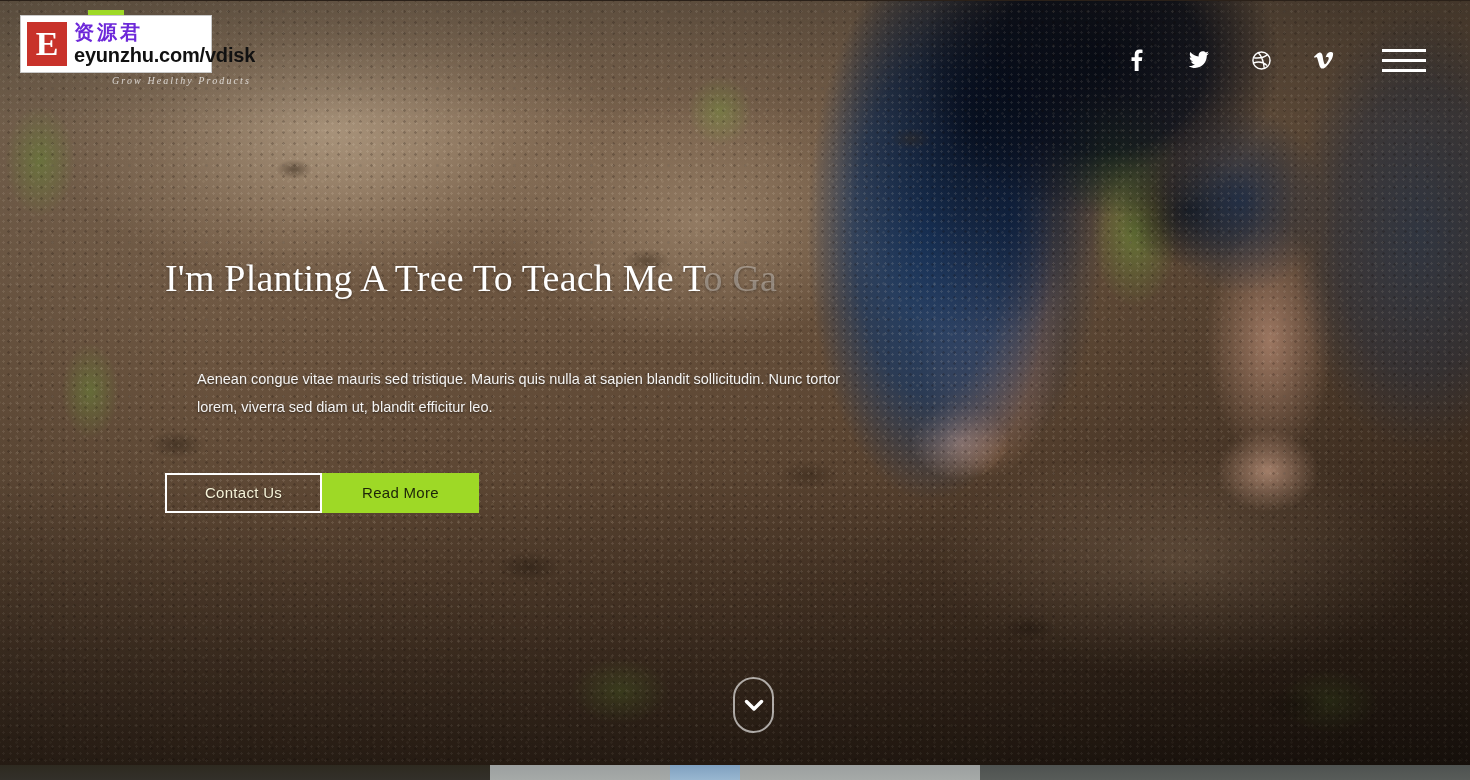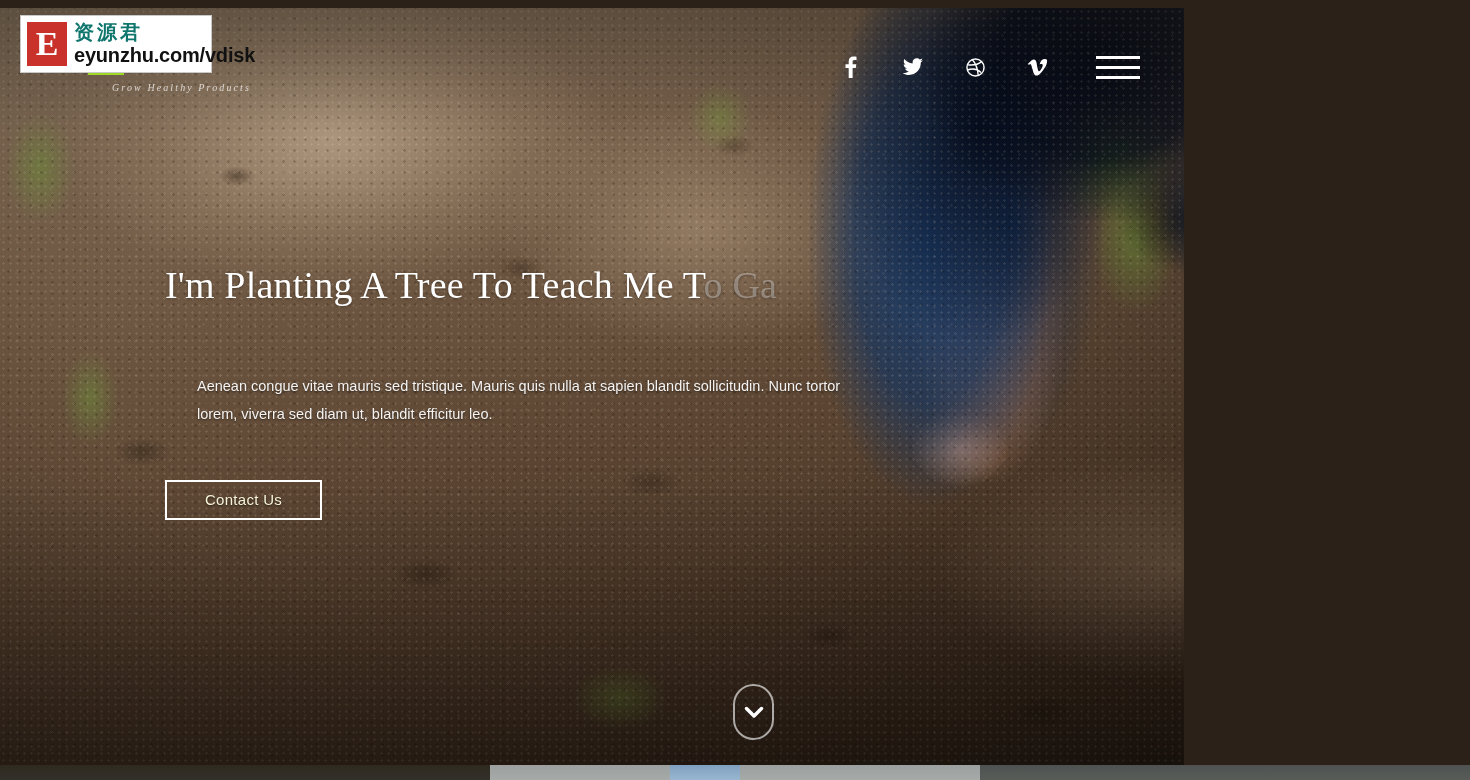--- a/index.html
+++ b/index.html
@@ -5,22 +5,22 @@
   * { margin:0; padding:0; box-sizing:border-box; }
   html,body { width:1470px; height:780px; overflow:hidden; }
   body {
     font-family:"Liberation Sans", sans-serif;
     background:#2b2119;
     position:relative;
   }
 
   
   .hero {
-    position:absolute; left:0; top:8px;
-    width:1184px; height:765px;
+    position:absolute; left:0; top:1px;
+    width:1470px; height:765px;
     overflow:hidden;
   }
 
   
   .bg-photo {
     position:absolute; inset:0;
     background:
       
       radial-gradient(ellipse 230px 200px at 1100px 60px, rgba(4,10,24,.95) 0%, rgba(5,12,28,.8) 45%, rgba(10,18,34,0) 78%),
       radial-gradient(ellipse 200px 300px at 980px 120px, rgba(6,14,32,.92) 0%, rgba(8,16,34,0) 72%),
@@ -203,21 +203,21 @@
     font-size:34px; font-weight:700; color:#ffffff; line-height:1;
     border:3px solid #c8322a;
   }
   .wm-e-inner {
     width:100%; height:100%; background:#c8322a; color:#fff;
     display:flex; align-items:center; justify-content:center;
   }
   .wm-right { margin-left:7px; display:flex; flex-direction:column; justify-content:center; }
   .wm-cn {
     font-family:"DejaVu Sans", sans-serif;
-    font-size:20px; font-weight:700; color:#0f766e;
+    font-size:20px; font-weight:700; color:#6d28d9;
     letter-spacing:3px; line-height:1.05;
   }
   .wm-url {
     font-family:"Liberation Sans", sans-serif;
     font-size:20px; font-weight:700; color:#111;
     line-height:1.1; margin-top:1px; letter-spacing:-.2px;
   }
 </style>
 </head>
 <body>
@@ -278,20 +278,21 @@
     </div>
   </header>
 
   <div class="hero-content">
     <h1 class="hero-title"><span>I'm Planting A Tree To Teach Me T</span><span class="typed-tail">o Ga</span></h1>
 
     <p class="hero-sub">Aenean congue vitae mauris sed tristique. Mauris quis nulla at sapien blandit sollicitudin. Nunc tortor lorem, viverra sed diam ut, blandit efficitur leo.</p>
 
     <div class="hero-actions">
       <a class="btn btn-outline" href="#">Contact Us</a>
+      <a class="btn btn-solid" href="#">Read More</a>
     </div>
   </div>
 
   <div class="scroll-indicator" title="Scroll down">
     <span>
       <svg width="20" height="13" viewBox="0 0 20 13" fill="none" stroke="#ffffff" stroke-width="3.5" stroke-linecap="round" stroke-linejoin="round" aria-hidden="true">
         <path d="M2.5 2.5 L10 10 L17.5 2.5"></path>
       </svg>
     </span>
   </div>

